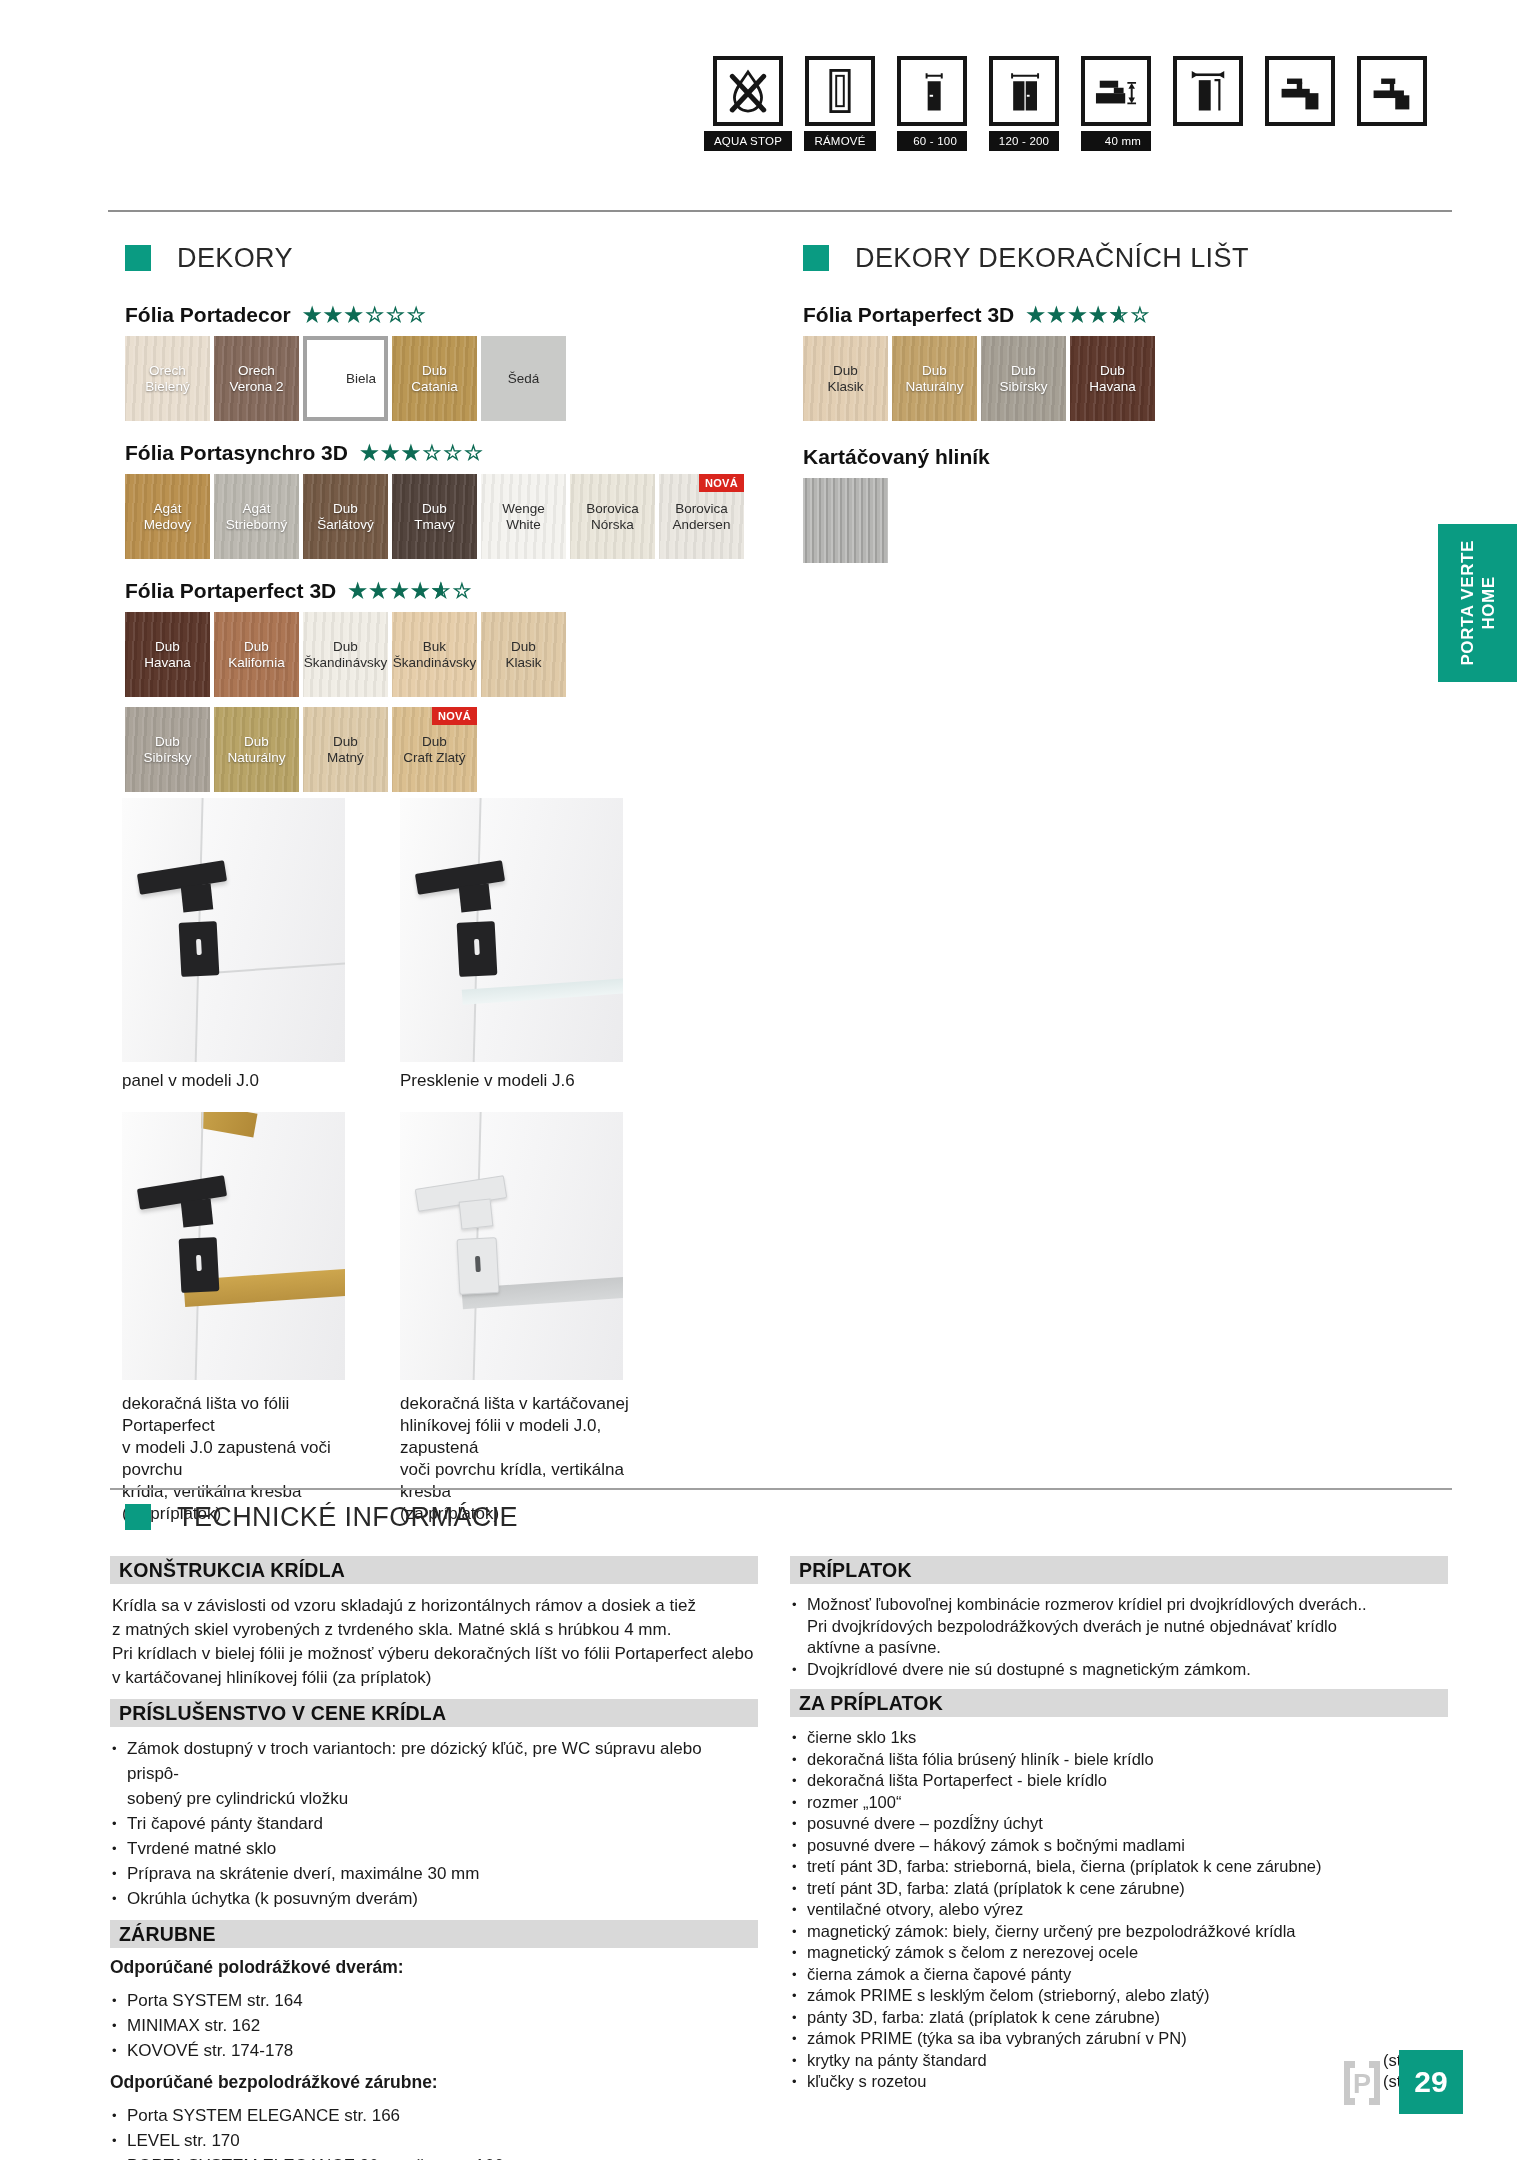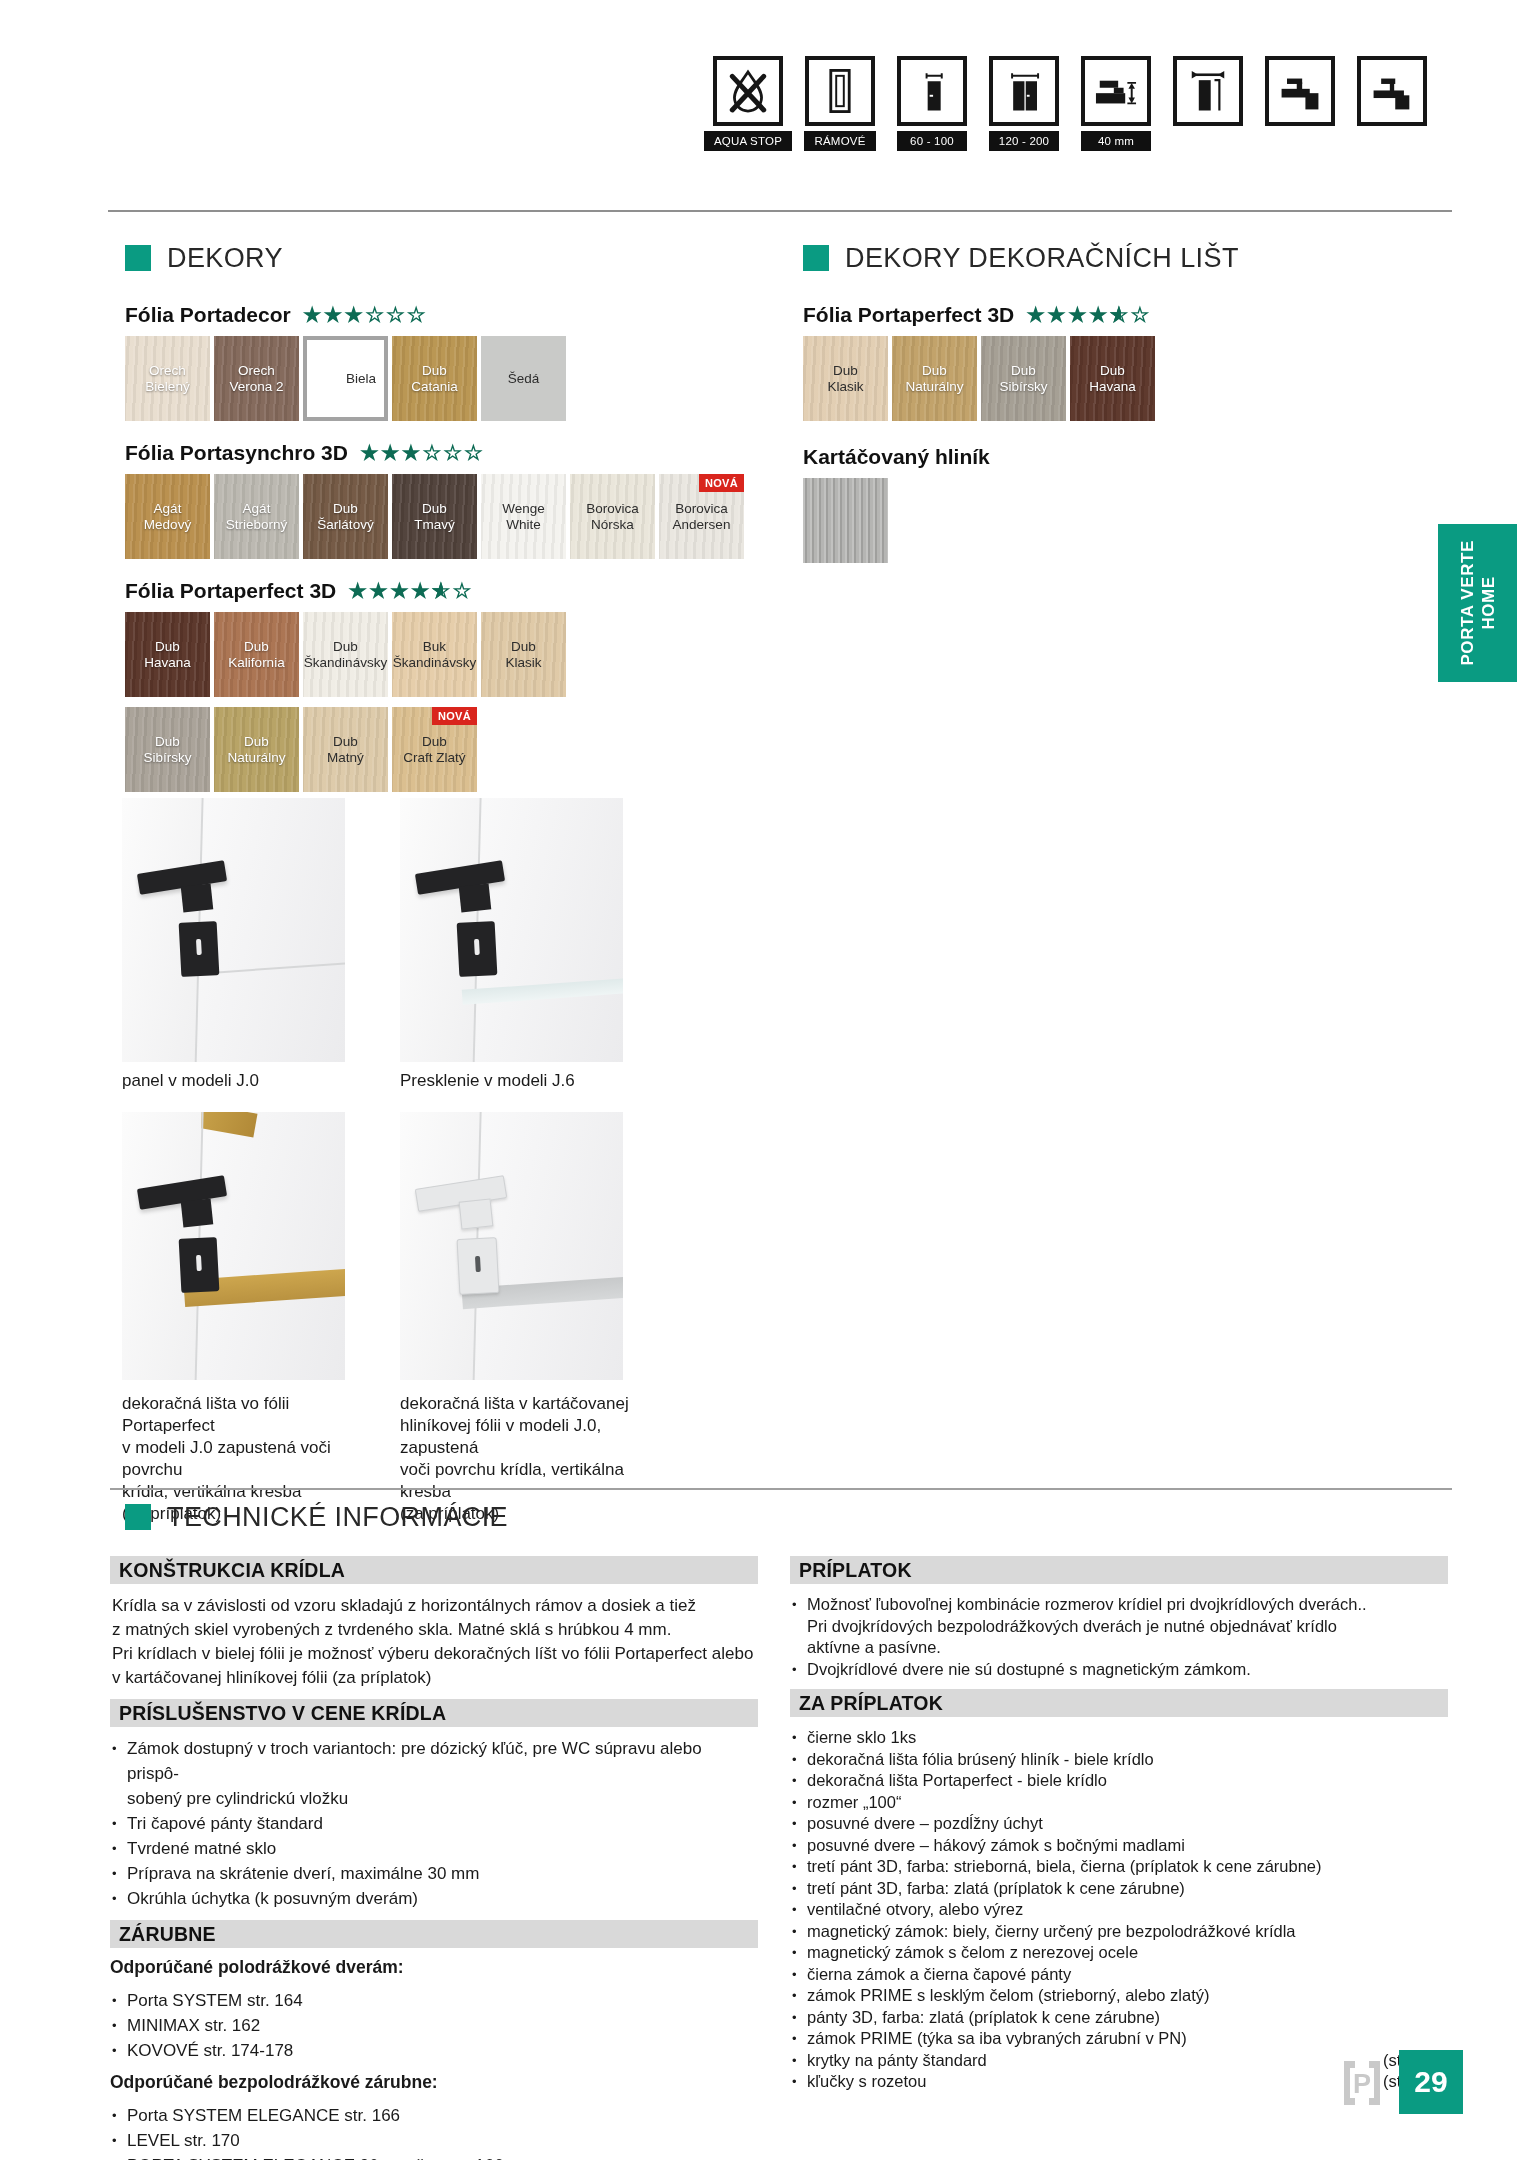--- a/index.html
+++ b/index.html
@@ -14,27 +14,27 @@
   #icons-row { left:713px; top:56px; display:flex; gap:22px; }
   .icon-cell { width:70px; display:flex; flex-direction:column; align-items:center; }
   .icon-box {
     width:70px; height:70px; box-sizing:border-box; border:4px solid #161616;
     background:#fff; display:flex; align-items:center; justify-content:center;
   }
   .icon-box svg { width:52px; height:52px; display:block; }
   .icon-label {
     margin-top:5px; min-width:70px; box-sizing:border-box; padding:0 10px;
     background:#101010; color:#fff; font-size:11.5px; line-height:20px; height:20px;
-    text-align:center; white-space:nowrap; letter-spacing:0.2px;
+    text-align:right; white-space:nowrap; letter-spacing:0.2px;
   }
 
   .rule { background:#8f8f8f; height:2px; }
 
   
-  .section-header { display:flex; align-items:center; gap:16px; height:30px; }
+  .section-header { display:flex; align-items:center; gap:26px; height:30px; }
   .marker { width:26px; height:26px; background:var(--accent,#0a9b82); flex:none; }
   .section-title { font-size:27px; color:#282828; letter-spacing:0.4px; }
 
   
   .group-heading { display:flex; align-items:center; gap:12px; font-weight:bold; font-size:21px; margin:20px 0 9px; color:#111;text-align:right; }
   #dekory-groups .group-heading:first-child, #listy-groups .group-heading:first-child { margin-top:30px; }
   .stars { font-size:21px; letter-spacing:2px; color:var(--stars,#0d6b54); display:inline-flex; }
   .st { display:inline-block; position:relative; }
   .half-fill { position:absolute; left:0; top:0; width:55%; overflow:hidden; }
 

